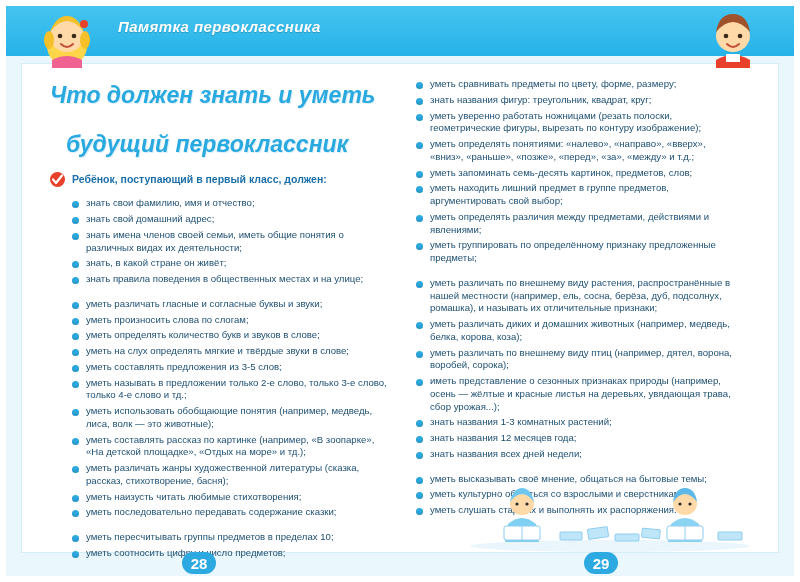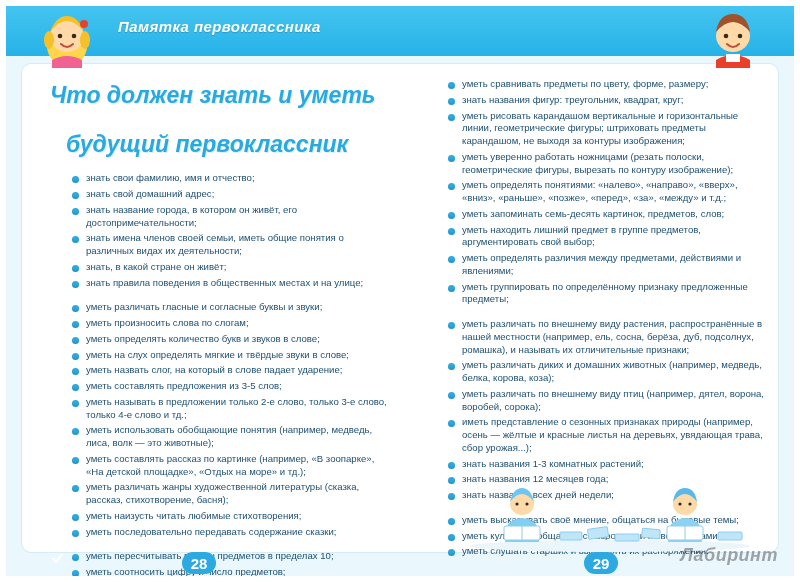--- a/index.html
+++ b/index.html
@@ -85,30 +85,30 @@
     height: 520px;
     background: #eaf7fd;
   }
   .sheet {
     position: absolute;
     left: 16px;
     top: 8px;
     width: 756px;
     height: 488px;
     background: #ffffff;
-    border-radius: 9px;
+    border-radius: 0;
     box-shadow: 0 0 0 1px #d6ecf7;
   }
   .col {
     position: absolute;
     top: 14px;
     width: 340px;
   }
   .col-left { left: 28px; }
-  .col-right { left: 404px; }
+  .col-right { left: 372px; }
 
   .title {
     color: #2aa9e0;
     font-size: 23px;
     font-weight: bold;
     font-style: italic;
     line-height: 1.18;
     margin: 4px 0 14px 0;
     text-shadow: 1px 1px 0 #d9f0fb;
   }
@@ -250,49 +250,55 @@
 
   <div class="content">
     <div class="sheet">
 
       <div class="col col-left">
         <div class="title">
           <span>Что должен знать и уметь</span>
           <span class="l2">будущий первоклассник</span>
         </div>
 
+        <div class="lead">
+          <span class="check">
+            <svg width="11" height="11" viewBox="0 0 11 11">
+                <path d="M1 5.5 L4 9 L10 1.5" stroke="#ffffff" stroke-width="2.2" fill="none" stroke-linecap="round" stroke-linejoin="round"></path>
+              </svg>
+          </span>
+          <span class="lead-text">Ребёнок, поступающий в первый класс, должен:</span>
+        </div>
 
         <div id="left-groups">
             <div class="group">
               <div class="group-row">
                 <div class="group-check"></div>
                 <div class="group-list">
                   <ul class="items">
                     <li>знать свои фамилию, имя и отчество;</li>
                     <li>знать свой домашний адрес;</li>
-                    <li>знать название города, в котором он живёт, его достопримечательности;</li>
                     <li>знать имена членов своей семьи, иметь общие понятия о различных видах их деятельности;</li>
                     <li>знать, в какой стране он живёт;</li>
                     <li>знать правила поведения в общественных местах и на улице;</li>
                   </ul>
                 </div>
               </div>
             </div>
             <div class="group">
               <div class="group-row">
                 <div class="group-check"><span class="check"><svg width="11" height="11" viewBox="0 0 11 11">
                       <path d="M1 5.5 L4 9 L10 1.5" stroke="#ffffff" stroke-width="2.2" fill="none" stroke-linecap="round" stroke-linejoin="round"></path>
                     </svg></span></div>
                 <div class="group-list">
                   <ul class="items">
                     <li>уметь различать гласные и согласные буквы и звуки;</li>
                     <li>уметь произносить слова по слогам;</li>
                     <li>уметь определять количество букв и звуков в слове;</li>
                     <li>уметь на слух определять мягкие и твёрдые звуки в слове;</li>
-                    <li>уметь назвать слог, на который в слове падает ударение;</li>
                     <li>уметь составлять предложения из 3-5 слов;</li>
                     <li>уметь называть в предложении только 2-е слово, только 3-е слово, только 4-е слово и тд.;</li>
                     <li>уметь использовать обобщающие понятия (например, медведь, лиса, волк — это животные);</li>
                     <li>уметь составлять рассказ по картинке (например, «В зоопарке», «На детской площадке», «Отдых на море» и тд.);</li>
                     <li>уметь различать жанры художественной литературы (сказка, рассказ, стихотворение, басня);</li>
                     <li>уметь наизусть читать любимые стихотворения;</li>
                     <li>уметь последовательно передавать содержание сказки;</li>
                   </ul>
                 </div>
               </div>
@@ -317,21 +323,20 @@
         <div id="right-groups">
             <div class="group">
               <div class="group-row">
                 <div class="group-check"><span class="check"><svg width="11" height="11" viewBox="0 0 11 11">
                       <path d="M1 5.5 L4 9 L10 1.5" stroke="#ffffff" stroke-width="2.2" fill="none" stroke-linecap="round" stroke-linejoin="round"></path>
                     </svg></span></div>
                 <div class="group-list">
                   <ul class="items">
                     <li>уметь сравнивать предметы по цвету, форме, размеру;</li>
                     <li>знать названия фигур: треугольник, квадрат, круг;</li>
-                    <li>уметь рисовать карандашом вертикальные и горизонтальные линии, геометрические фигуры; штриховать предметы карандашом, не выходя за контуры изображения;</li>
                     <li>уметь уверенно работать ножницами (резать полоски, геометрические фигуры, вырезать по контуру изображение);</li>
                     <li>уметь определять понятиями: «налево», «направо», «вверх», «вниз», «раньше», «позже», «перед», «за», «между» и т.д.;</li>
                     <li>уметь запоминать семь-десять картинок, предметов, слов;</li>
                     <li>уметь находить лишний предмет в группе предметов, аргументировать свой выбор;</li>
                     <li>уметь определять различия между предметами, действиями и явлениями;</li>
                     <li>уметь группировать по определённому признаку предложенные предметы;</li>
                   </ul>
                 </div>
               </div>
             </div>
@@ -399,21 +404,18 @@
         <g fill="#bfe6f8" stroke="#8ecdf0">
           <rect x="100" y="50" width="22" height="8" rx="1"></rect>
           <rect x="128" y="46" width="20" height="10" rx="1" transform="rotate(-8 138 51)"></rect>
           <rect x="155" y="52" width="24" height="7" rx="1"></rect>
           <rect x="182" y="47" width="18" height="9" rx="1" transform="rotate(6 191 51)"></rect>
           <rect x="258" y="50" width="24" height="8" rx="1"></rect>
         </g>
       </svg>
     </div>
 
-    <div class="watermark">
-      <span>Лабиринт</span>
-    </div>
   </div>
 
   <div class="pagenum pagenum-left">28</div>
   <div class="pagenum pagenum-right">29</div>
 
 </div>
 
 </body></html>

